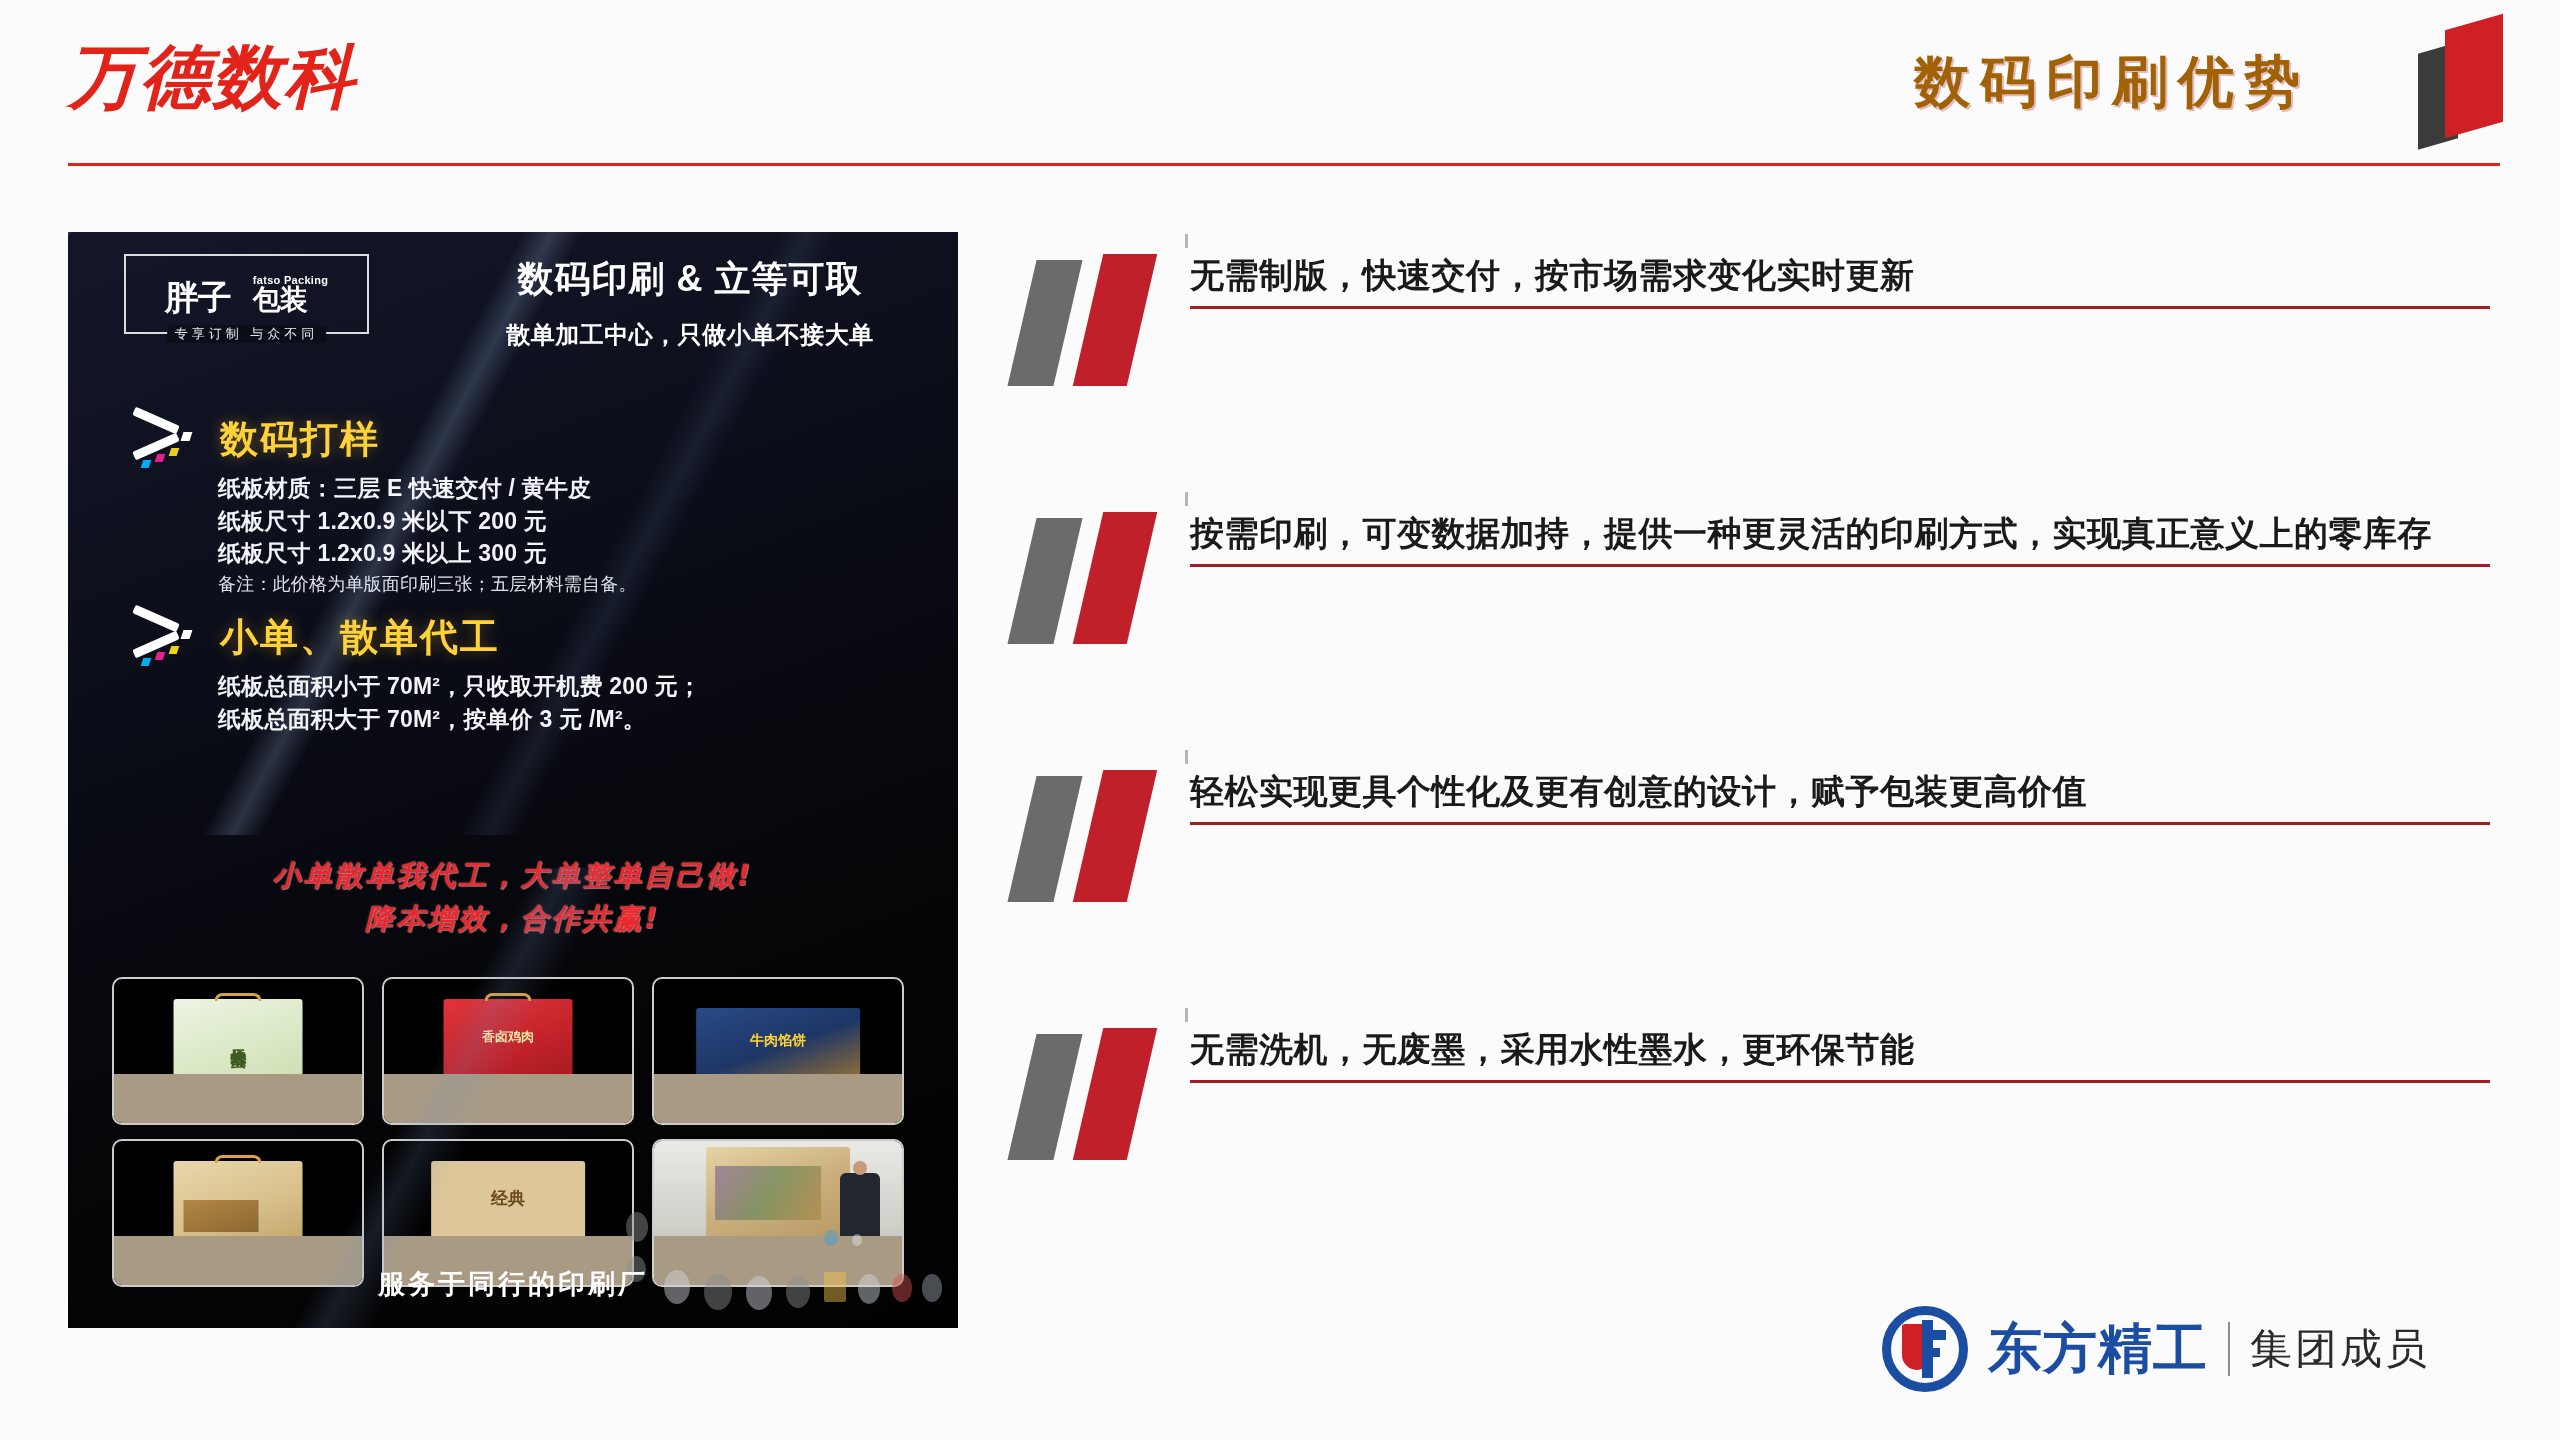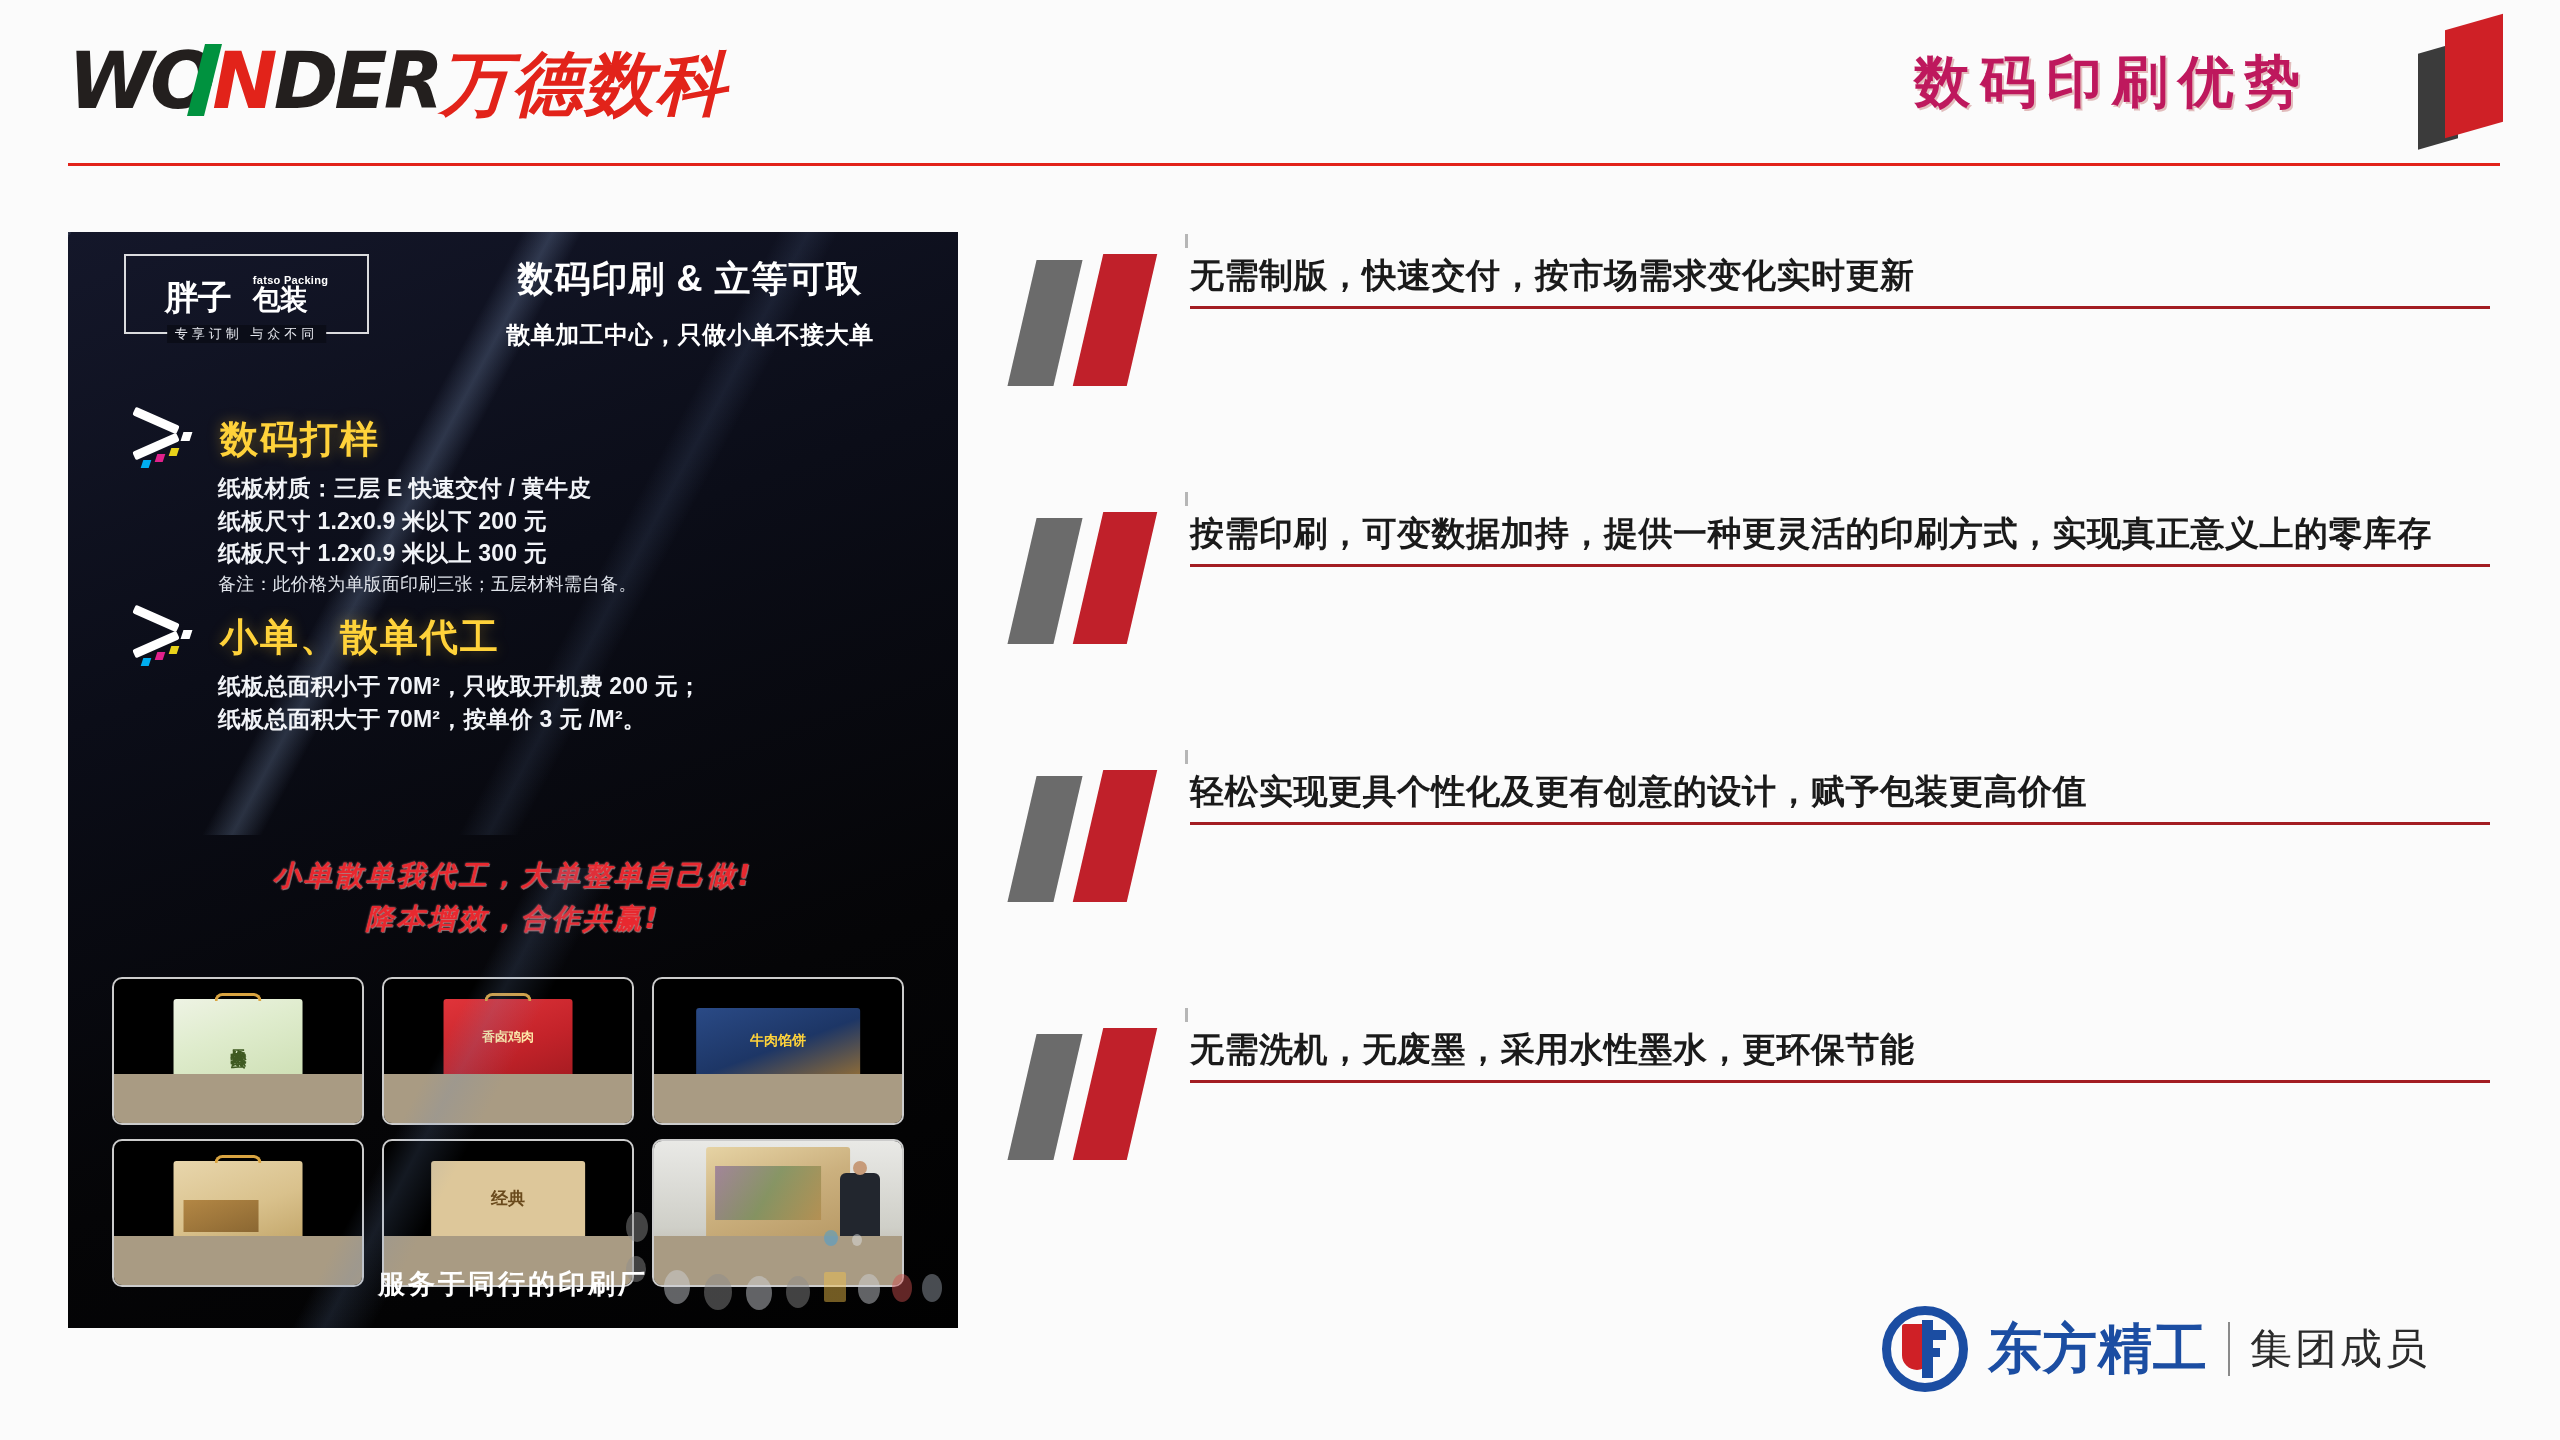--- a/index.html
+++ b/index.html
@@ -35,21 +35,21 @@
     transform: skewX(-14deg);
   }
   .brand-cn {
     font-size: 70px; font-weight: 900; color: #e2231a;
     font-style: italic; letter-spacing: 2px;
     line-height: 1;
   }
 
   .header-title {
     position: absolute; right: 250px; top: 45px;
-    font-size: 56px; font-weight: 900; color: #be185d;
+    font-size: 56px; font-weight: 900; color: #a16207;
     letter-spacing: 10px;
     text-shadow: 2px 2px 0 rgba(150,0,0,.25);
   }
 
   .header-rule {
     position: absolute; left: 68px; top: 163px; width: 2432px;
     height: 3px; background: #e2231a;
   }
 
   
@@ -224,21 +224,20 @@
   .fl-cn { font-size: 54px; font-weight: 900; color:#1b4da2; letter-spacing: 1px; }
   .fl-div { width: 2px; height: 54px; background:#8a8a8a; }
   .fl-sub { font-size: 42px; color:#2b2b2b; letter-spacing: 3px; font-family:"Liberation Serif", serif; }
 </style>
 </head>
 <body>
 
 <div class="slide">
 
   <div class="brand-logo">
-    <span class="brand-wonder"><span>WO</span><span class="letter-n">N</span><span>DER</span></span>
     <span class="brand-cn">万德数科</span>
   </div>
 
   <div class="header-title">数码印刷优势</div>
 
   <div class="corner-deco">
     <span class="grey"></span>
     <span class="red"></span>
   </div>
 

